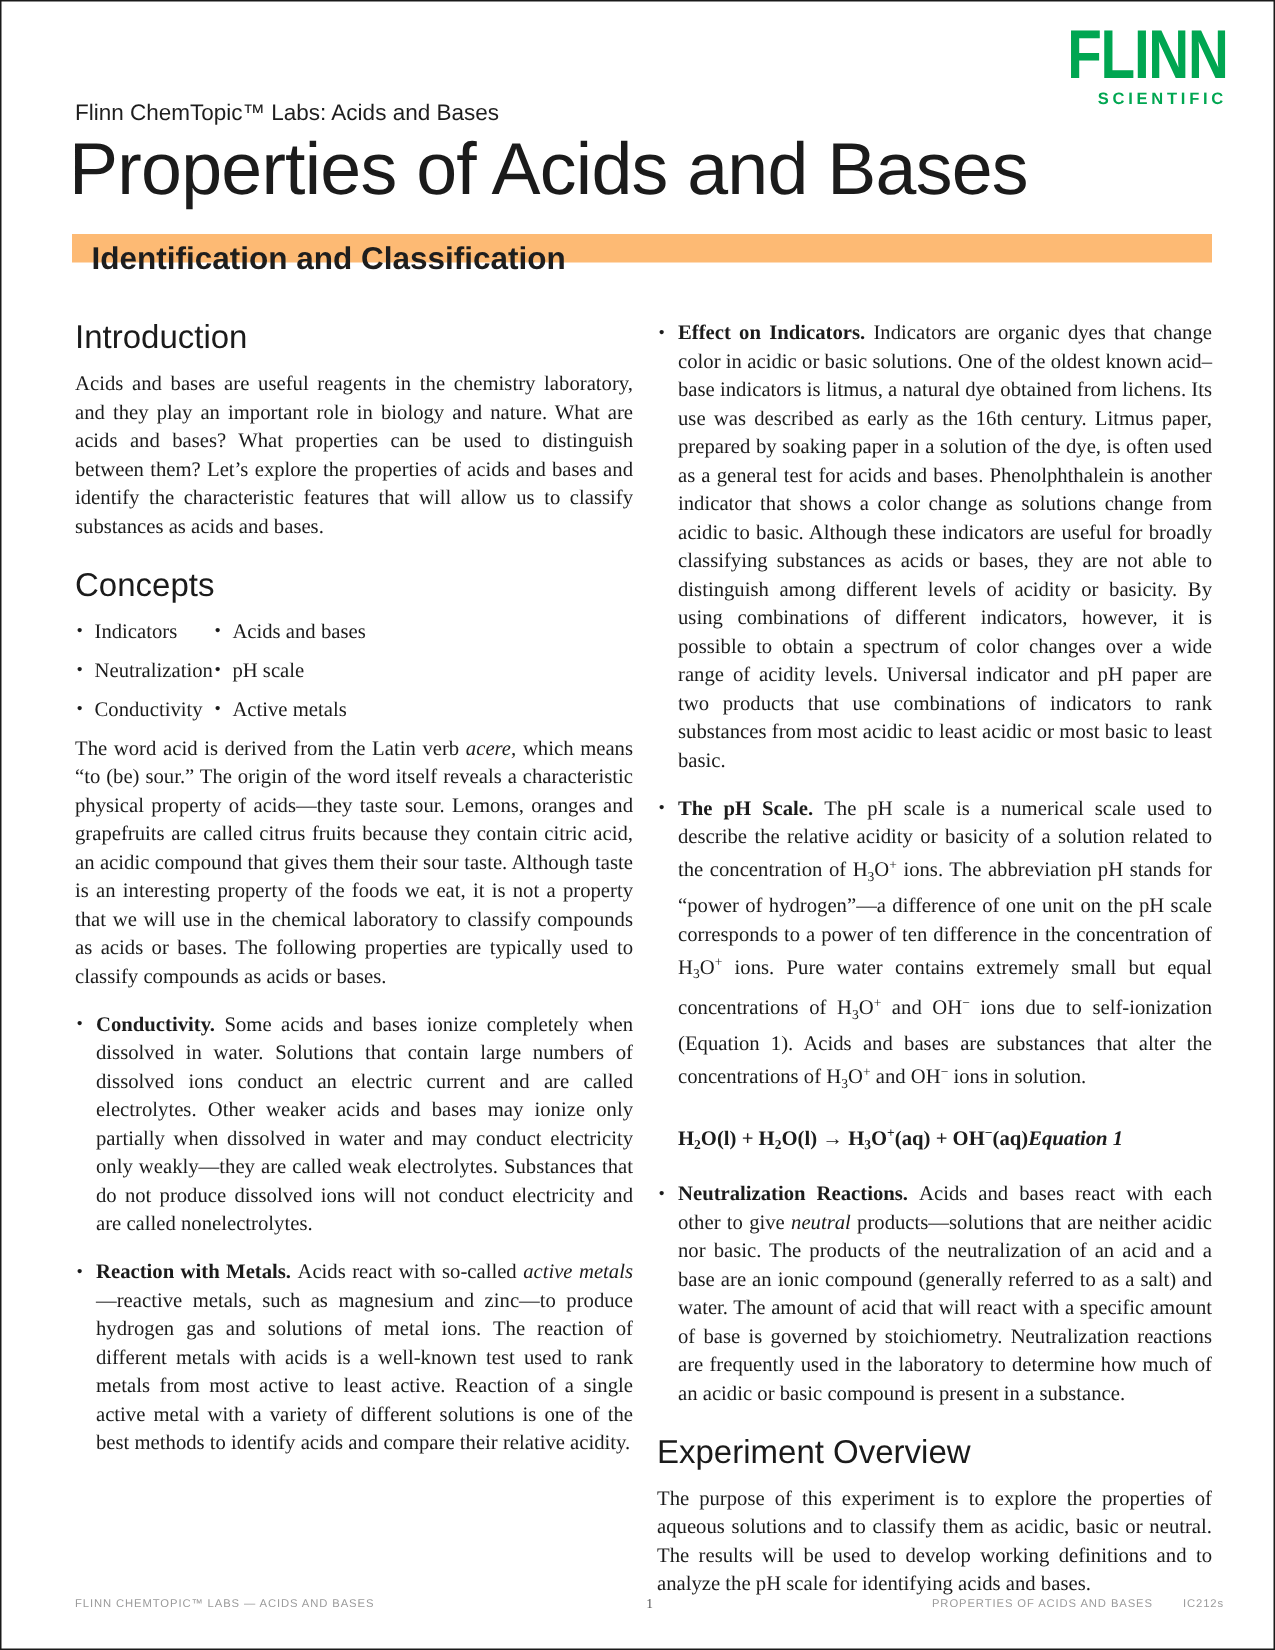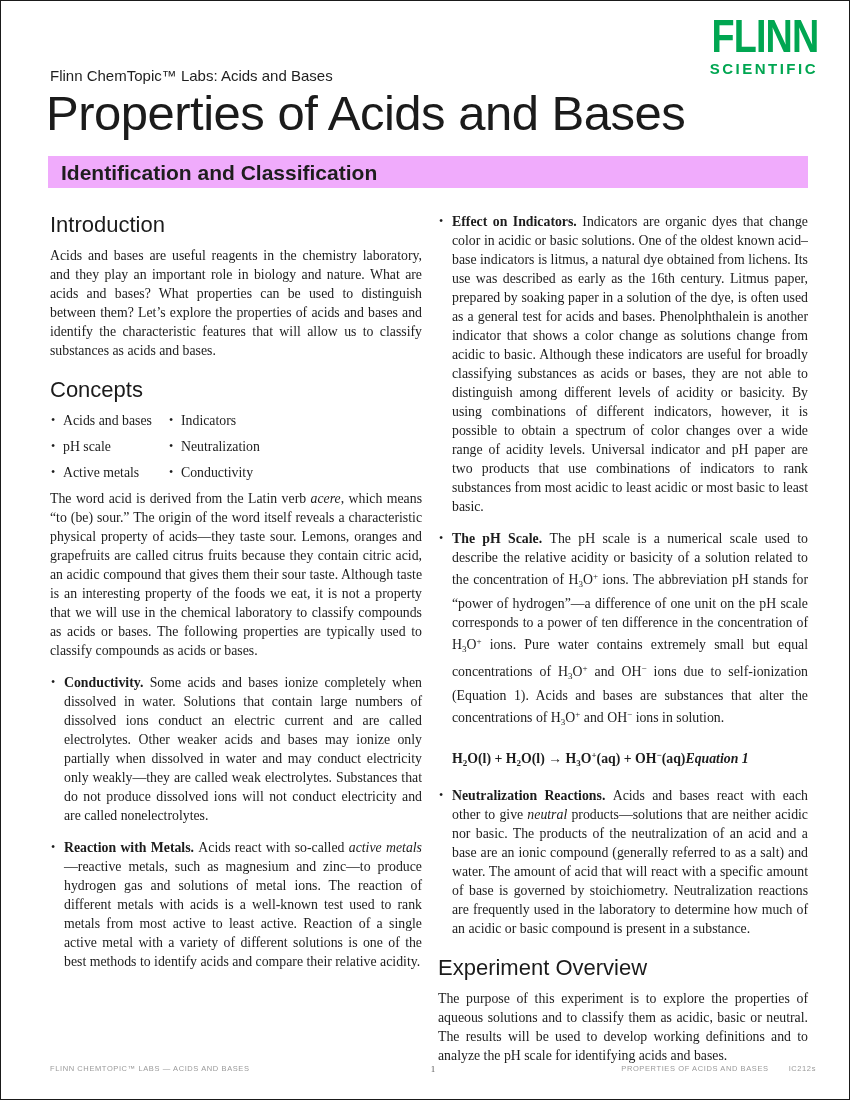--- a/index.html
+++ b/index.html
@@ -33,27 +33,27 @@
     line-height:1;
   }
   .logo-top {
     font-family:"Liberation Sans", sans-serif;
     font-weight:700; font-size:46px; letter-spacing:-1px;
     transform:scaleX(0.82); transform-origin:right;
     display:block;
   }
   .logo-bottom {
     font-family:"Liberation Sans", sans-serif;
-    font-weight:700; font-size:15px; letter-spacing:2.5px;
+    font-weight:700; font-size:11px; letter-spacing:2.5px;
     display:block; margin-top:2px;
   }
   
   .banner {
-    position:absolute; left:47px; top:155px; width:760px; height:32px;
-    background:#f0abfc;
+    position:absolute; left:47px; top:155px; width:760px; height:19px;
+    background:#fdba74;
     font-family:"Liberation Sans", sans-serif;
     font-weight:700; font-size:21px; color:#1e1e1e;
     line-height:33px; padding-left:13px;
   }
   
   .col { position:absolute; top:197px; }
   .col-left  { left:49px;  width:372px; }
   .col-right { left:437px; width:370px; }
   h2 {
     font-family:"Liberation Sans", sans-serif;
@@ -121,29 +121,29 @@
   <div class="eyebrow">Flinn ChemTopic™ Labs: Acids and Bases</div>
   <h1 class="doc-title">Properties of Acids and Bases</h1>
   <div class="banner">Identification and Classification</div>
 
   <div class="col col-left">
     <h2>Introduction</h2>
     <p>Acids and bases are useful reagents in the chemistry laboratory, and they play an important role in biology and nature. What are acids and bases? What properties can be used to distinguish between them? Let’s explore the properties of acids and bases and identify the characteristic features that will allow us to classify substances as acids and bases.</p>
 
     <h2>Concepts</h2>
     <div class="concepts-grid">
+      <ul class="concepts-col c2">
+        <li class="concept-item">Indicators</li>
+        <li class="concept-item">Neutralization</li>
+        <li class="concept-item">Conductivity</li>
+      </ul>
       <ul class="concepts-col c1">
         <li class="concept-item">Acids and bases</li>
         <li class="concept-item">pH scale</li>
         <li class="concept-item">Active metals</li>
-      </ul>
-      <ul class="concepts-col c2">
-        <li class="concept-item">Indicators</li>
-        <li class="concept-item">Neutralization</li>
-        <li class="concept-item">Conductivity</li>
       </ul>
     </div>
 
     <p><span>The word acid is derived from the Latin verb </span><i>acere</i><span>, which means “to (be) sour.” The origin of the word itself reveals a characteristic physical property of acids—they taste sour. Lemons, oranges and grapefruits are called citrus fruits because they contain citric acid, an acidic compound that gives them their sour taste. Although taste is an interesting property of the foods we eat, it is not a property that we will use in the chemical laboratory to classify compounds as acids or bases. The following properties are typically used to classify compounds as acids or bases.</span></p>
 
     <div class="bullet"><b>Conductivity. </b><span>Some acids and bases ionize completely when dissolved in water. Solutions that contain large numbers of dissolved ions conduct an electric current and are called electrolytes. Other weaker acids and bases may ionize only partially when dissolved in water and may conduct electricity only weakly—they are called weak electrolytes. Substances that do not produce dissolved ions will not conduct electricity and are called nonelectrolytes.</span></div>
     <div class="bullet"><b>Reaction with Metals. </b><span>Acids react with so-called </span><i>active metals</i><span>—reactive metals, such as magnesium and zinc—to produce hydrogen gas and solutions of metal ions. The reaction of different metals with acids is a well-known test used to rank metals from most active to least active. Reaction of a single active metal with a variety of different solutions is one of the best methods to identify acids and compare their relative acidity.</span></div>
   </div>
 
   <div class="col col-right">

